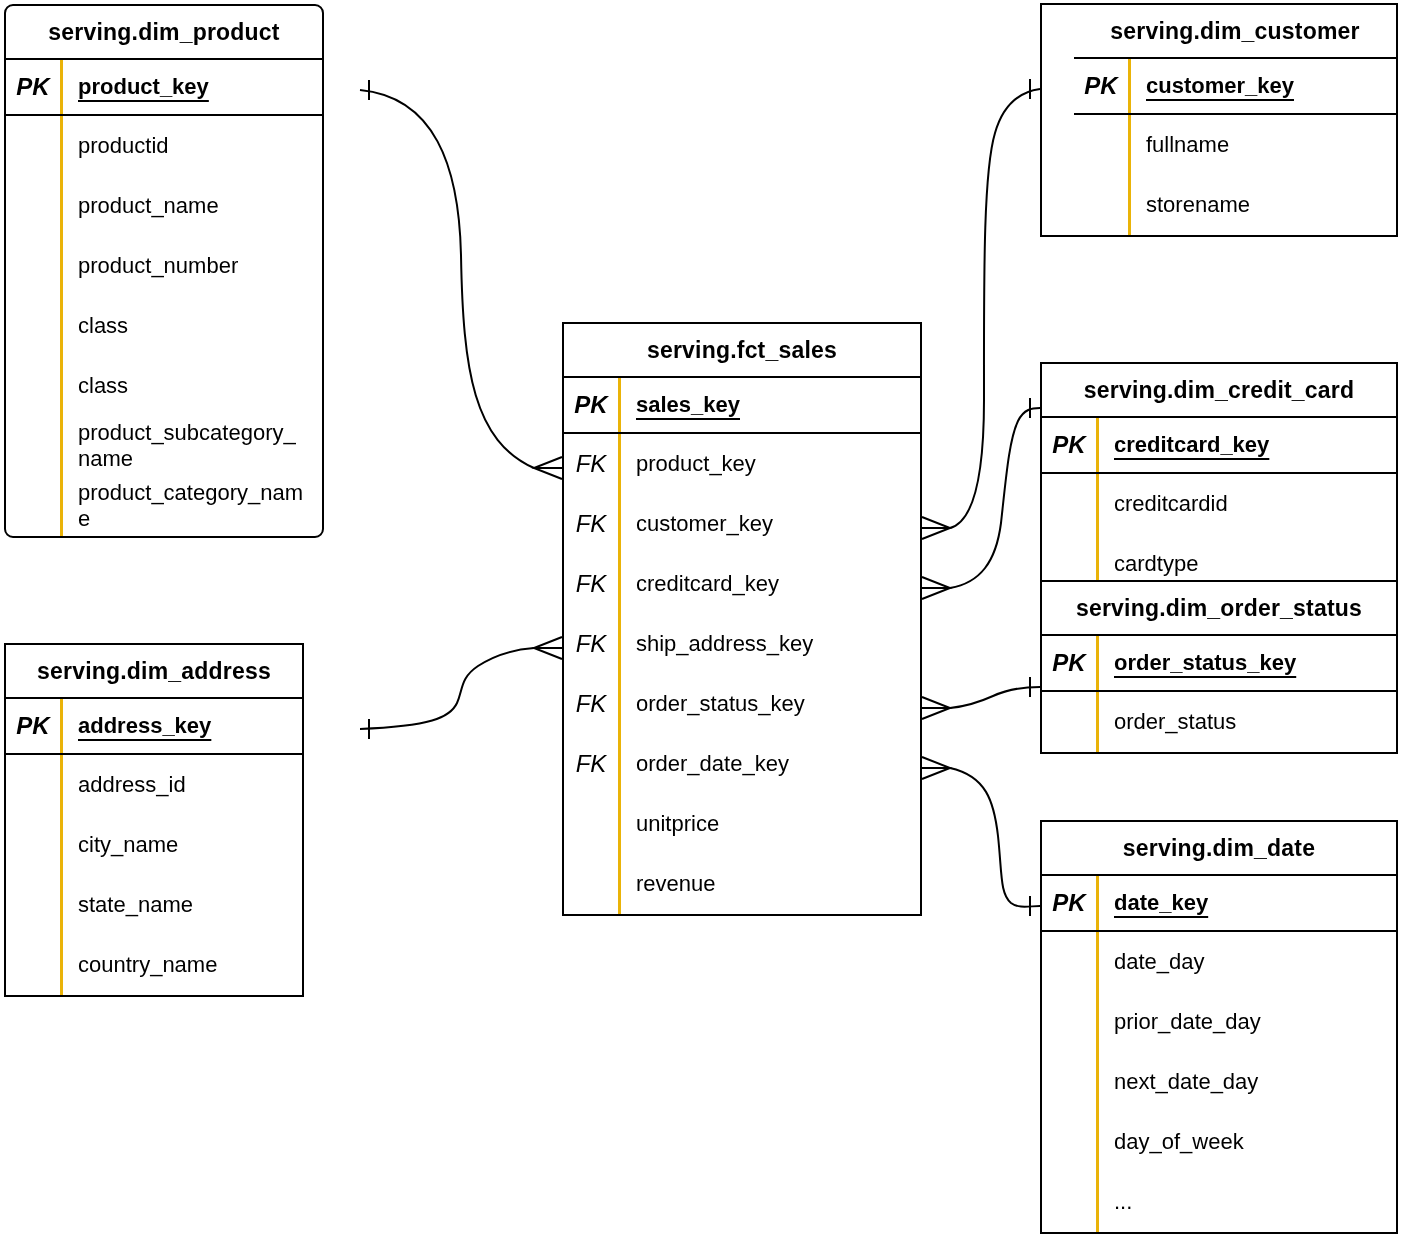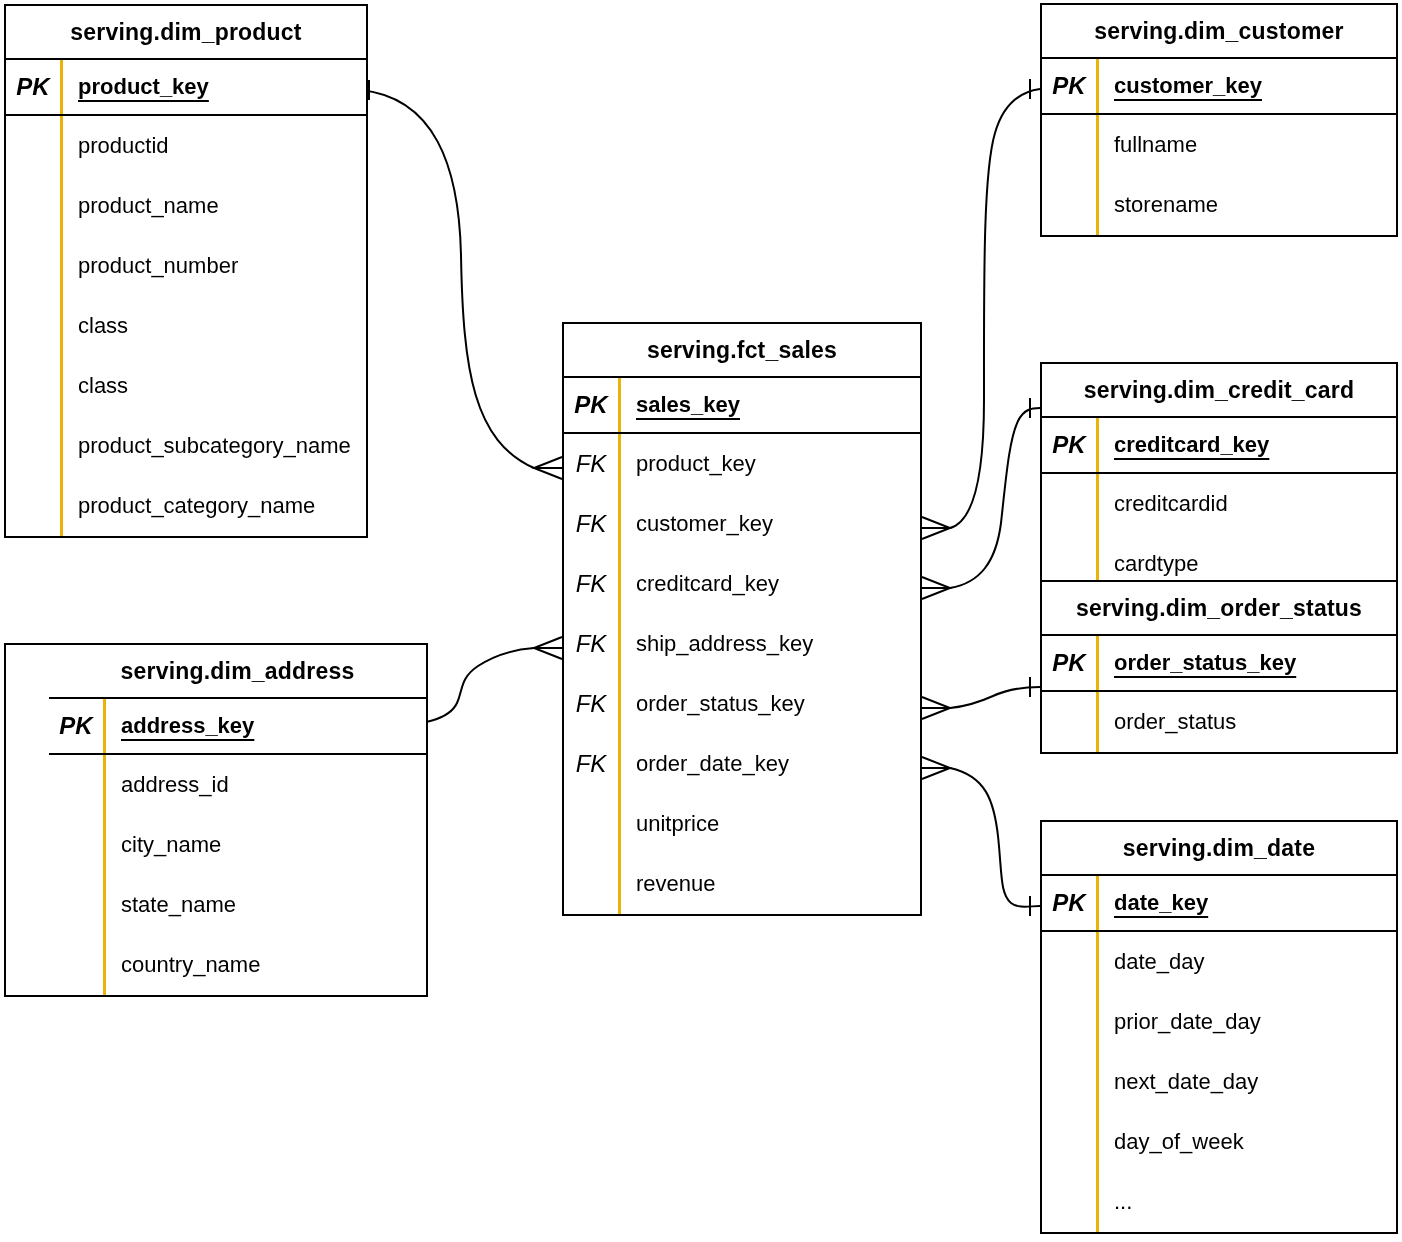--- a/index.html
+++ b/index.html
@@ -76,21 +76,21 @@
       <path d="M 1030 677 L 1030 697"></path>
     </g>
 
     <g>
       <path d="M 950 768 C 986 776 994 801 998 836 C 1002 873 1000 894 1011 903 C 1019 909 1030 906 1040 906"></path>
       <path d="M 922 757 L 950 768 L 922 779 M 922 768 L 950 768"></path>
       <path d="M 1030 896 L 1030 916"></path>
     </g>
   </svg>
 
-  <div class="tbl" style="left:4px; top:4px; width:364px;">
+  <div class="tbl" style="left:4px; top:4px; width:320px;border-radius:9px;">
     <div class="ttl">serving.dim_product</div>
     <div class="pkrow">
       <div class="key">PK</div>
       <div class="fname">product_key</div>
     </div>
     <div class="row">
       <div class="key"></div>
       <div class="fname">productid</div>
     </div>
     <div class="row">
@@ -112,21 +112,21 @@
     <div class="row">
       <div class="key"></div>
       <div class="fname">product_subcategory_name</div>
     </div>
     <div class="row">
       <div class="key"></div>
       <div class="fname">product_category_name</div>
     </div>
   </div>
 
-  <div class="tbl" style="left:4px; top:643px; width:424px;padding-left:43px;">
+  <div class="tbl" style="left:4px; top:643px; width:300px;">
     <div class="ttl">serving.dim_address</div>
     <div class="pkrow">
       <div class="key">PK</div>
       <div class="fname">address_key</div>
     </div>
     <div class="row">
       <div class="key"></div>
       <div class="fname">address_id</div>
     </div>
     <div class="row">
@@ -176,21 +176,21 @@
     <div class="row">
       <div class="key"></div>
       <div class="fname">unitprice</div>
     </div>
     <div class="row">
       <div class="key"></div>
       <div class="fname">revenue</div>
     </div>
   </div>
 
-  <div class="tbl" style="left:1040px; top:3px; width:358px;">
+  <div class="tbl" style="left:1040px; top:3px; width:358px;padding-left:32px;">
     <div class="ttl">serving.dim_customer</div>
     <div class="pkrow">
       <div class="key">PK</div>
       <div class="fname">customer_key</div>
     </div>
     <div class="row">
       <div class="key"></div>
       <div class="fname">fullname</div>
     </div>
     <div class="row">

